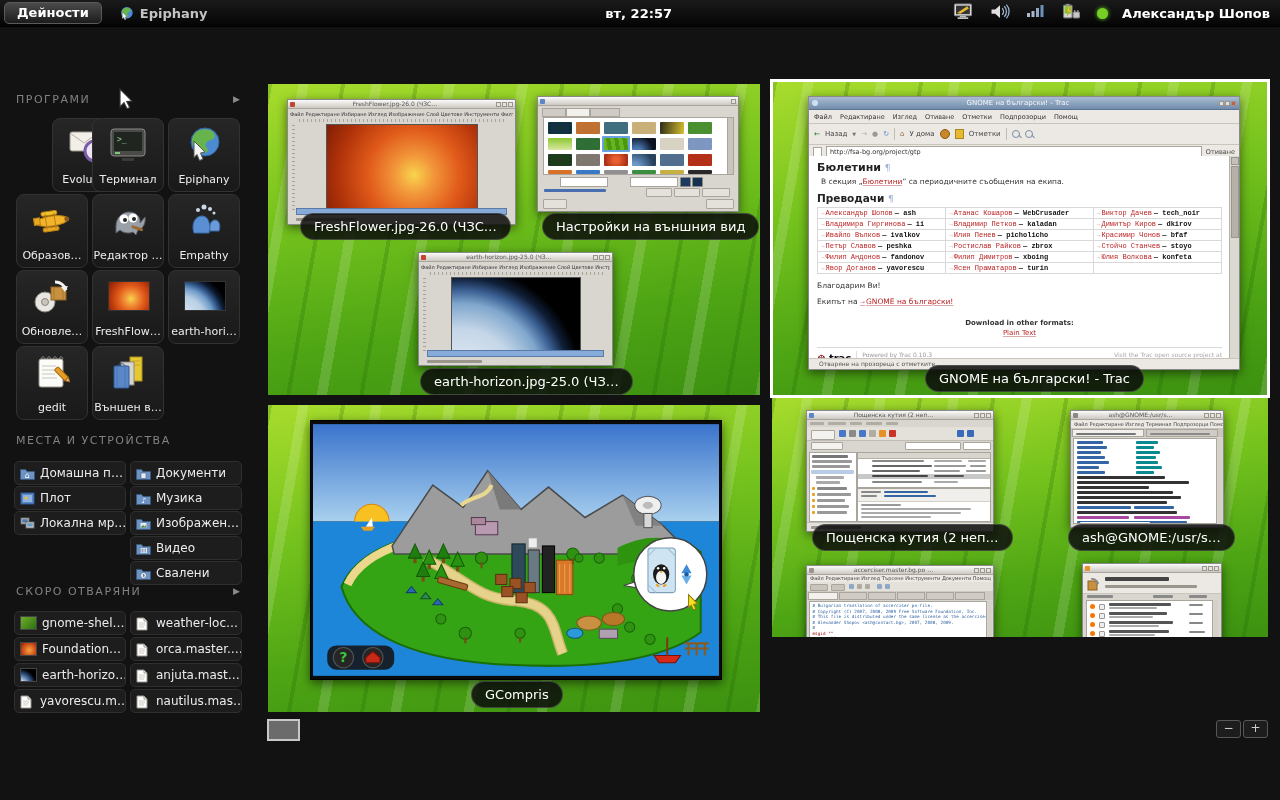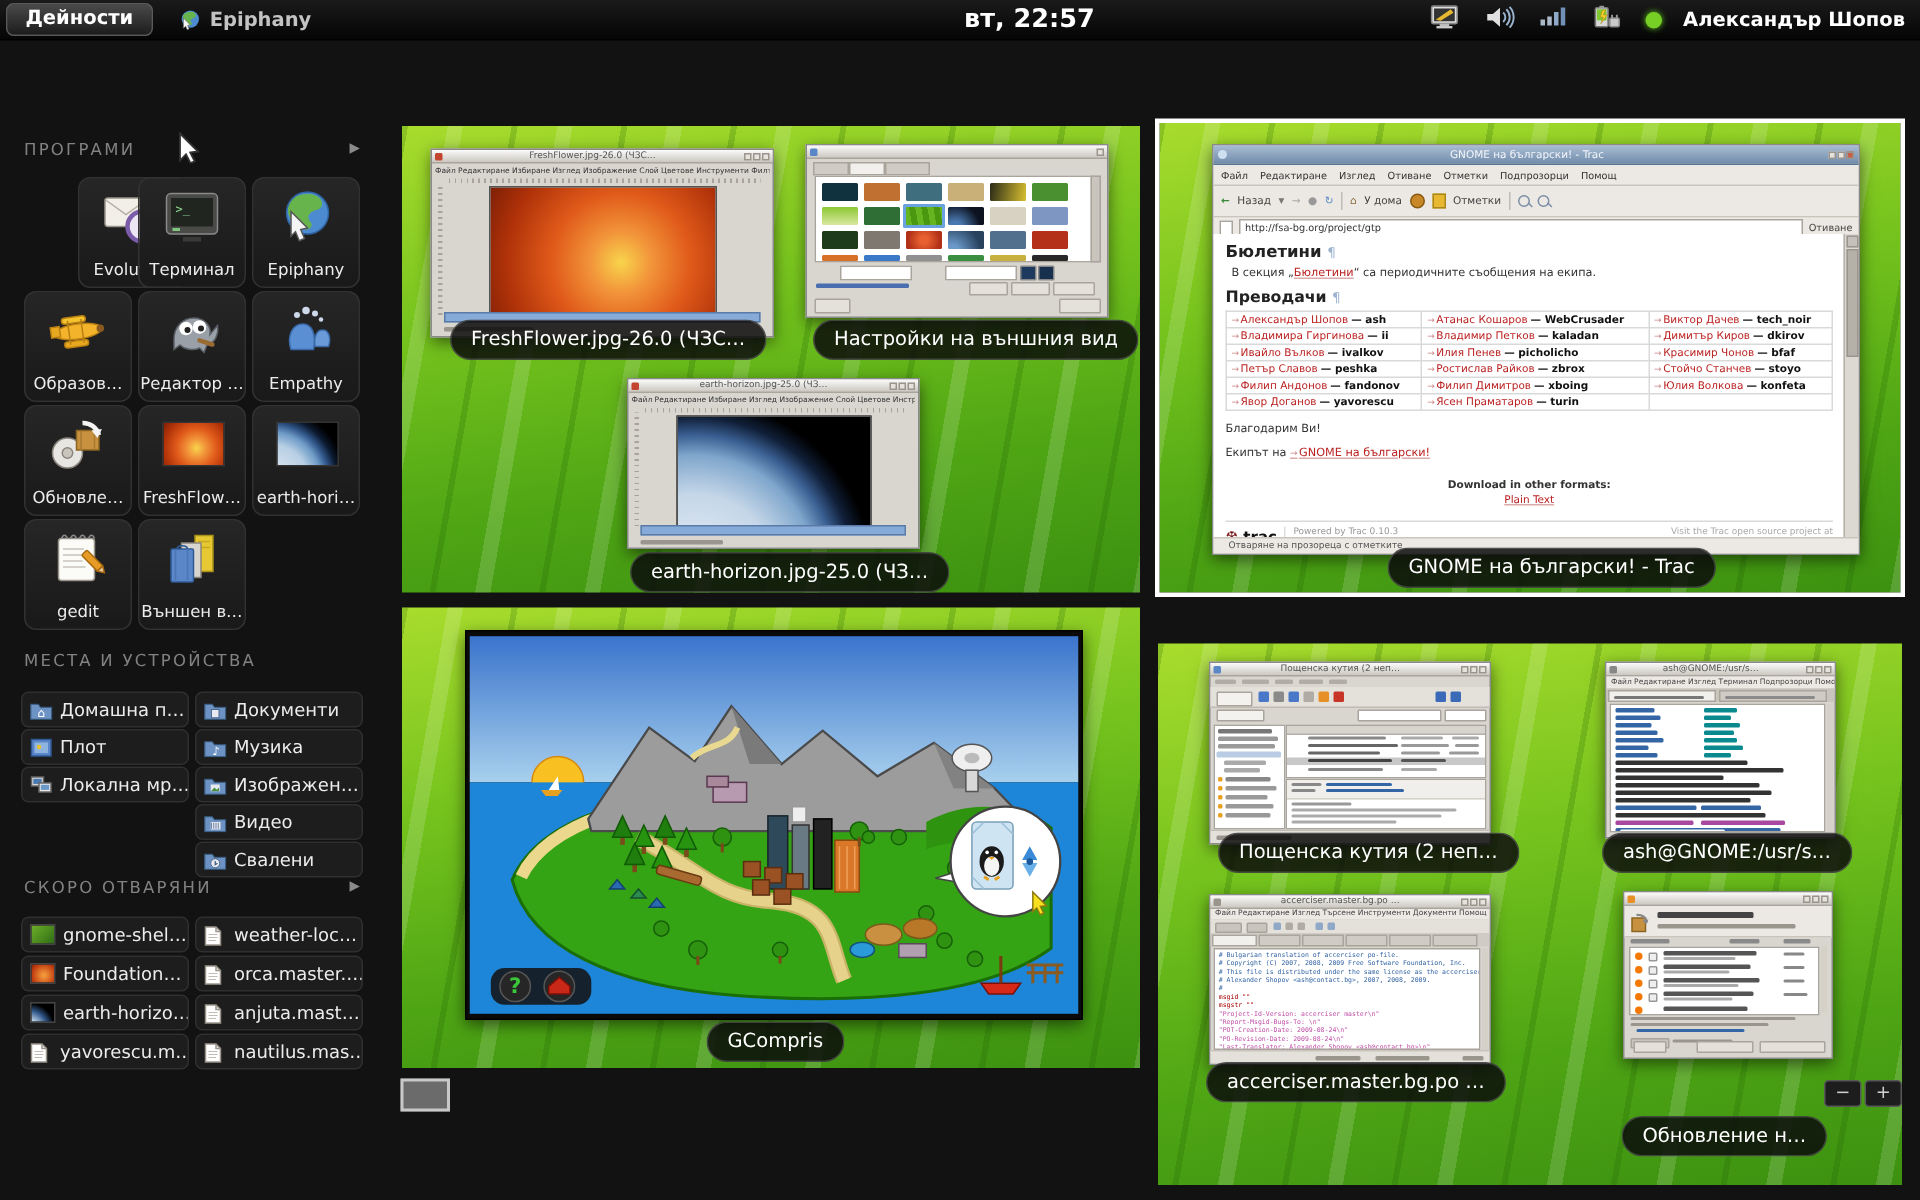--- a/index.html
+++ b/index.html
@@ -5,21 +5,21 @@
   html,body{margin:0;padding:0;background:#000;}
   #screen{position:relative;width:1280px;height:800px;background:#121212;overflow:hidden;
           font-family:"DejaVu Sans",sans-serif;-webkit-font-smoothing:antialiased;}
   .abs{position:absolute;}
   
   .topbar{position:absolute;left:0;top:0;width:1280px;height:26px;background:linear-gradient(#1a1a1a,#050505);
           display:flex;align-items:center;color:#ddd;z-index:50;box-shadow:0 1px 0 #000;}
   .tb-activities{margin-left:4px;padding:2px 12px 3px;background:linear-gradient(#4a4a4a,#1c1c1c);
           border:1px solid #5a5a5a;border-radius:5px;color:#fff;font-weight:bold;font-size:13px;cursor:default;}
   .tb-app{display:flex;align-items:center;gap:5px;margin-left:16px;font-weight:bold;font-size:13px;color:#c3c3c3;}
-  .tb-clock{position:absolute;left:50%;transform:translateX(-52%);font-weight:bold;font-size:17px;color:#fff;margin-left:48px;}
+  .tb-clock{position:absolute;left:50%;transform:translateX(-52%);font-weight:bold;font-size:13px;color:#fff;}
   .tb-right{position:absolute;right:10px;top:0;height:26px;display:flex;align-items:center;gap:14px;}
   .tb-user{font-weight:bold;font-size:13px;color:#fff;}
   .tb-dot{width:11px;height:11px;border-radius:50%;background:#77cf25;box-shadow:0 0 4px #6c2;display:inline-block;}
   
   .search{position:absolute;left:14px;top:43px;width:226px;height:24px;background:#161616;border:1px solid #585858;
           border-radius:4px;color:#9a9a9a;font-size:13px;padding:0 6px;font-family:"DejaVu Sans",sans-serif;outline:none;}
   .shead{position:absolute;font-size:11px;letter-spacing:1.5px;color:#828282;}
   .sarrow{position:absolute;color:#8a8a8a;font-size:9px;}
   .tile{position:absolute;width:70px;height:72px;background:linear-gradient(#262626,#191919);border:1px solid #323232;
         border-radius:8px;}
@@ -57,21 +57,21 @@
          line-height:10px;padding:0 3px;white-space:nowrap;overflow:hidden;}
   .econtent{position:absolute;left:0;top:59px;right:9px;bottom:10px;background:#fff;overflow:hidden;
          padding:4px 8px;box-sizing:border-box;font-size:7.5px;color:#333;}
   .escroll{position:absolute;right:0;top:59px;width:9px;bottom:10px;background:#dcd8d2;border-left:1px solid #b5b1a9;}
   .estatus{position:absolute;left:0;bottom:0;right:0;height:10px;background:#ece9e4;border-top:1px solid #c9c5bd;
          font-size:6px;color:#555;line-height:10px;padding-left:10px;white-space:nowrap;overflow:hidden;}
   .eh1{font-size:11px;font-weight:bold;color:#222;margin:1px 0 3px;}
   .pil{color:#9cb3d1;font-weight:normal;font-size:9px;}
   .redlink{color:#bb2222;text-decoration:underline;text-decoration-color:#ddaaaa;}
   .ttable{border-collapse:collapse;width:100%;margin-top:2px;}
-  .ttable td{border:1px solid #d9d9d9;padding:1px 3px;font-size:7px;white-space:nowrap;overflow:hidden;max-width:135px;}
+  .ttable td{border:1px solid #d9d9d9;padding:1px 3px;font-size:7px;white-space:nowrap;overflow:hidden;max-width:135px;font-family:Liberation Mono, monospace;}
   .tname{color:#bb2222;}
   .tname::before{content:"\2192";color:#c88;font-size:6px;margin-right:1px;}
   .tnick{font-weight:bold;color:#111;margin-left:2px;}
   .mag{display:inline-block;width:6px;height:6px;border:1.4px solid #7a8ea6;border-radius:50%;position:relative;}
   .mag::after{content:"";position:absolute;left:5px;top:5px;width:4px;height:1.4px;background:#7a8ea6;transform:rotate(45deg);}
   
   .gmenu{position:absolute;left:2px;right:2px;top:10px;height:8px;font-size:5px;color:#333;white-space:nowrap;
          overflow:hidden;line-height:8px;}
   .ruler{position:absolute;background:repeating-linear-gradient(90deg,#d8d4ce 0 3px,#a8a49c 3px 4px);height:3px;}
   .vruler{position:absolute;background:repeating-linear-gradient(180deg,#d8d4ce 0 3px,#a8a49c 3px 4px);width:3px;}
@@ -713,21 +713,21 @@
           <circle cx="16" cy="12" r="10" fill="#262626" stroke="#555"></circle>
           <text x="16" y="16.5" text-anchor="middle" font-size="14" font-weight="bold" fill="#3ac83a">?</text>
           <circle cx="45" cy="12" r="10" fill="#262626" stroke="#555"></circle>
           <path d="M38 12l7-6 7 6v5H38z" fill="#c82818" stroke="#7a1008"></path>
         </g>
       </svg>
     </div>
     <div class="pill" style="left:203px;top:276px;">GCompris</div>
   </div>
 
-  <div class="ws" style="left:772px;top:429px;width:496px;height:361px;">
+  <div class="ws" style="left:772px;top:398px;width:496px;height:239px;">
 
     <div class="mw" style="left:34px;top:12px;width:186px;height:120px;">
       <div class="mtb">
           <span class="wdot" style="background:#5b87c8;"></span>
         <span class="mtt">Пощенска кутия (2 неп…</span>
         <span class="wb"></span>
           <span class="wb"></span>
           <span class="wb"></span>
         </div>
       <div class="b" style="left:3px;top:11px;width:14px;height:3px;"></div>

